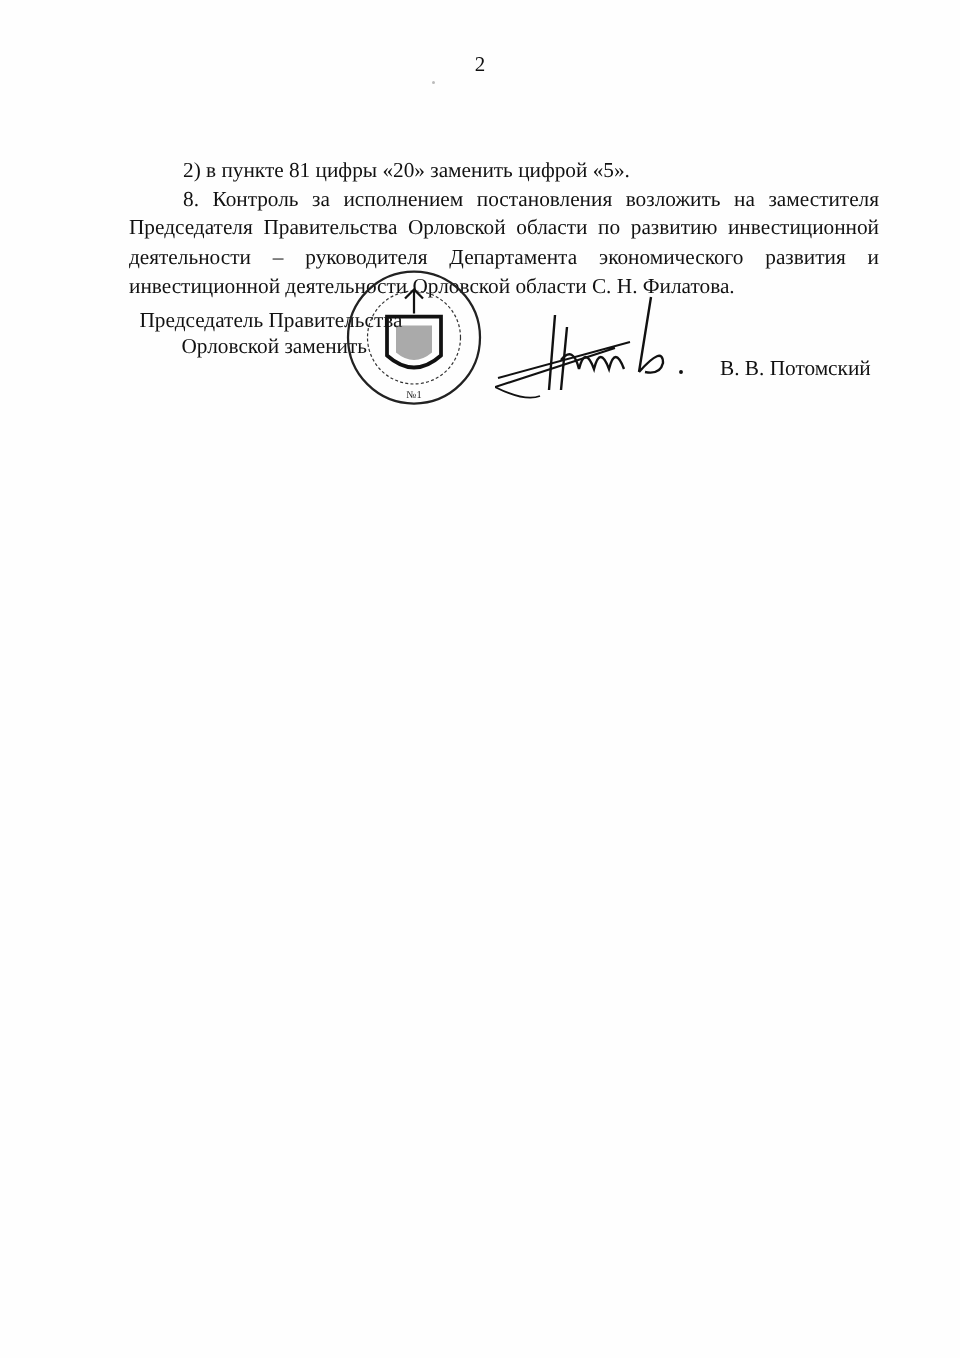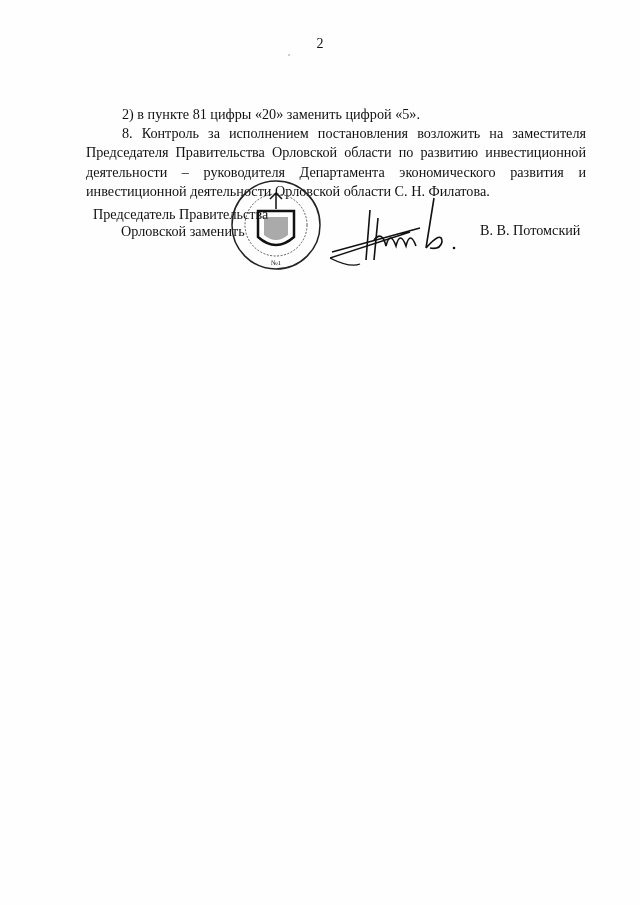--- a/index.html
+++ b/index.html
@@ -6,21 +6,21 @@
     body { width: 640px; height: 905px; position: relative; overflow: hidden; font-family: "Liberation Serif", "DejaVu Serif", serif; color: #111111; }
     .page { position: absolute; left: 0; top: 0; width: 640px; height: 905px; background: #fefefe; }
     .page-number { position: absolute; top: 36px; left: 0; width: 640px; text-align: center; font-size: 14px; }
     .dot { position: absolute; left: 288px; top: 54px; width: 2px; height: 2px; background: #bbb; border-radius: 50%; }
     .body-text { position: absolute; left: 86px; top: 65px; width: 500px; font-size: 14.2px; line-height: 19.2px; margin-top: 40px; }
     .body-text p { margin: 0; text-align: justify; }
     .indent { text-indent: 36px; }
     .sign-block { position: absolute; left: 0; top: 180px; width: 640px; height: 100px; }
     .sign-title { position: absolute; left: 93px; top: 26px; font-size: 14.2px; line-height: 17px; white-space: nowrap; }
     .sign-title .l2 { padding-left: 28px; display: block; }
-    .sign-name { position: absolute; left: 480px; top: 42px; font-size: 14.2px; white-space: nowrap; }
+    .sign-name { position: absolute; left: 480px; top: 58px; font-size: 14.2px; white-space: nowrap; }
     .stamp { position: absolute; left: 228px; top: 175px; width: 96px; height: 100px; }
     .signature { position: absolute; left: 330px; top: 190px; width: 140px; height: 80px; }
   </style>
 </head>
 <body>
 
 <div class="page">
   <div class="page-number">2</div>
   <div class="dot"></div>
 

